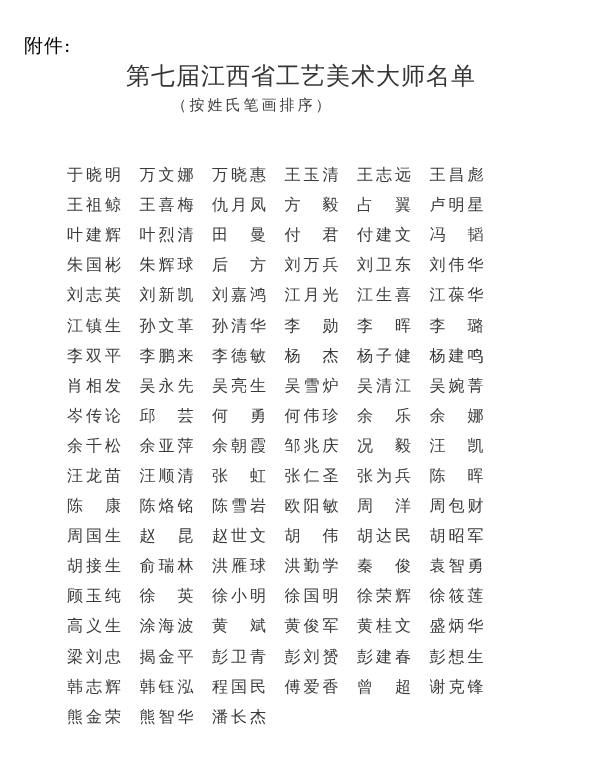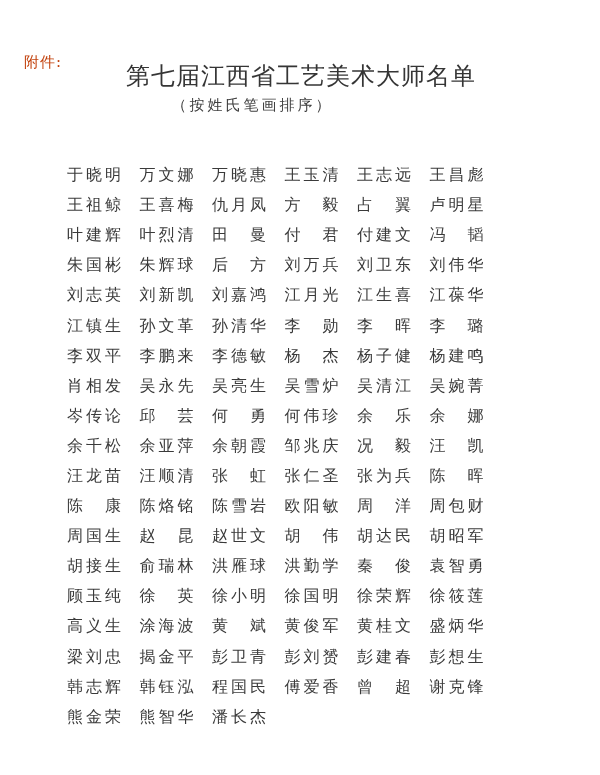--- a/index.html
+++ b/index.html
@@ -3,21 +3,21 @@
 <meta charset="utf-8">
 <style>
   html, body { margin: 0; padding: 0; background: #ffffff; }
   body {
     width: 600px; height: 775px; position: relative; overflow: hidden;
     font-family: "DejaVu Serif", "Liberation Serif", serif;
     color: #3a3a3a;
   }
   .attachment {
     position: absolute; left: 24px; top: 33px;
-    font-size: 15px; color: #c2410c; letter-spacing: 1px; margin-top: 20px;
+    font-size: 19px; color: #000000; letter-spacing: 1px;
   }
   .title {
     position: absolute; left: 0; width: 600px; top: 60px;
     text-align: center; font-size: 24px; color: #353535;
     letter-spacing: 1px;
   }
   .title span { position: relative; left: 1px; }
   .subtitle {
     position: absolute; left: 0; width: 505px; top: 96px;
     text-align: center; font-size: 15px; color: #404040; letter-spacing: 3px;

